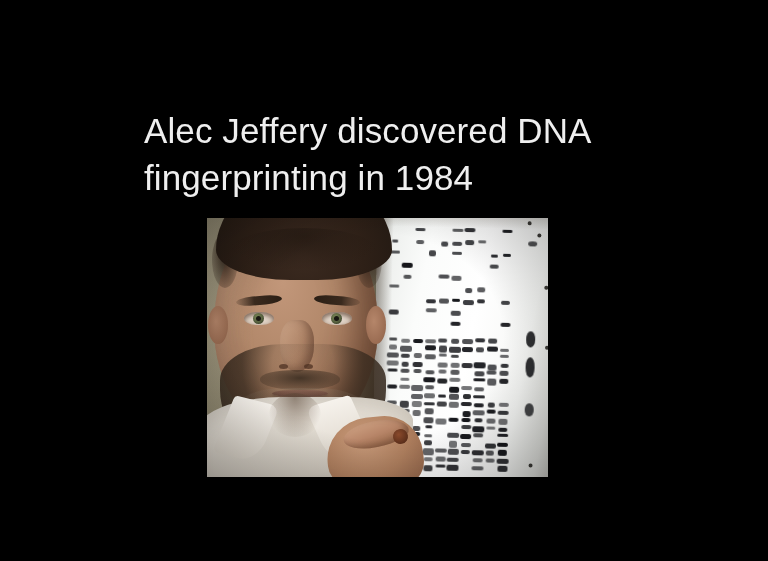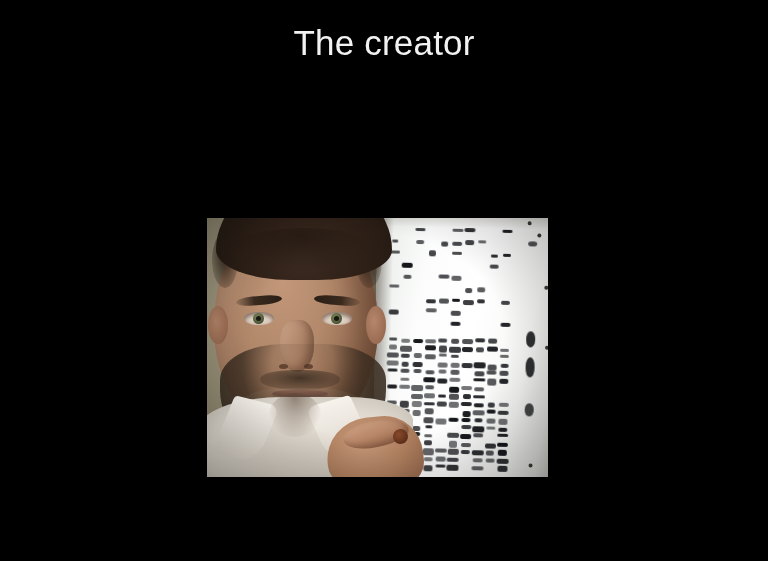--- a/index.html
+++ b/index.html
@@ -354,22 +354,22 @@
     inset: 0;
     pointer-events: none;
     background: radial-gradient(ellipse at 50% 46%, rgba(0,0,0,0) 52%, rgba(0,0,0,0.28) 100%);
   }
 </style>
 </head>
 <body>
 
 <div class="slide">
 
-  <div class="slide-title">The creator</div>
-
+
+  <div class="slide-body">Alec Jeffery discovered DNA fingerprinting in 1984</div>
 
   <div class="photo">
     <div class="photo-inner">
 
       <div class="backdrop"></div>
       <div class="backdrop-shade"></div>
 
       <div class="gel-sheet">
         <div class="gel-shadow-left"></div>
         <div class="gel-curl-top"></div>

